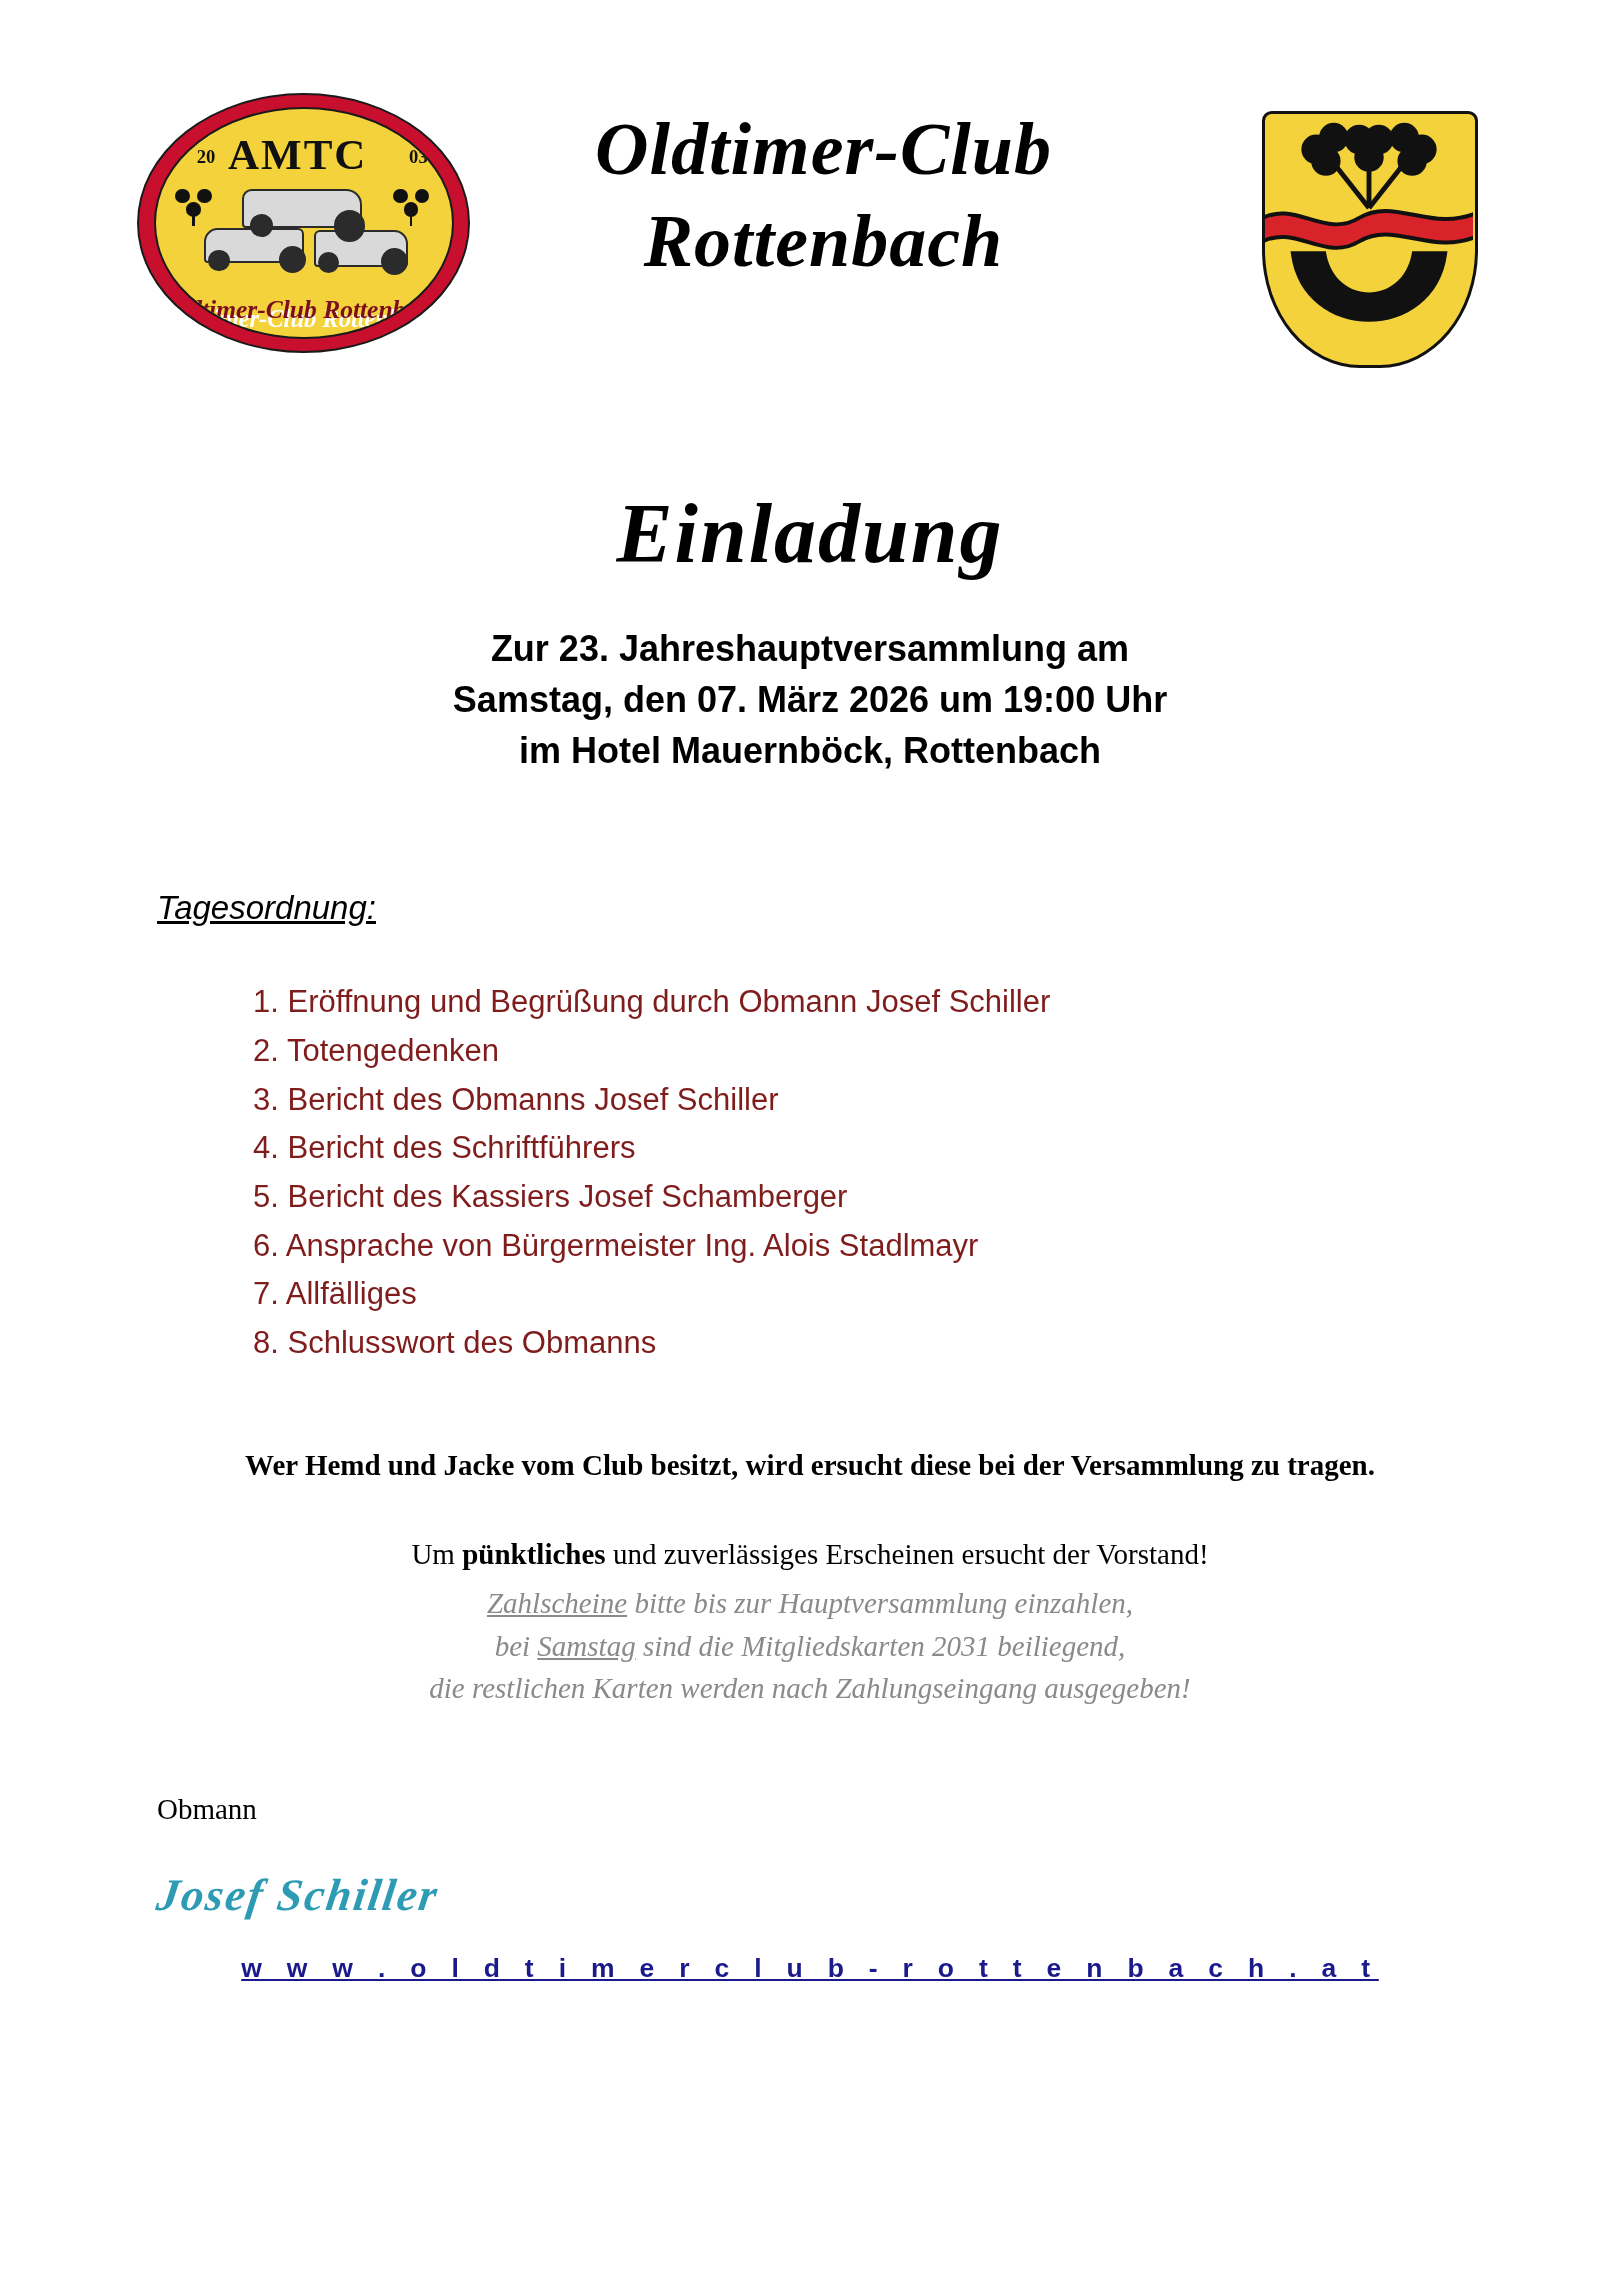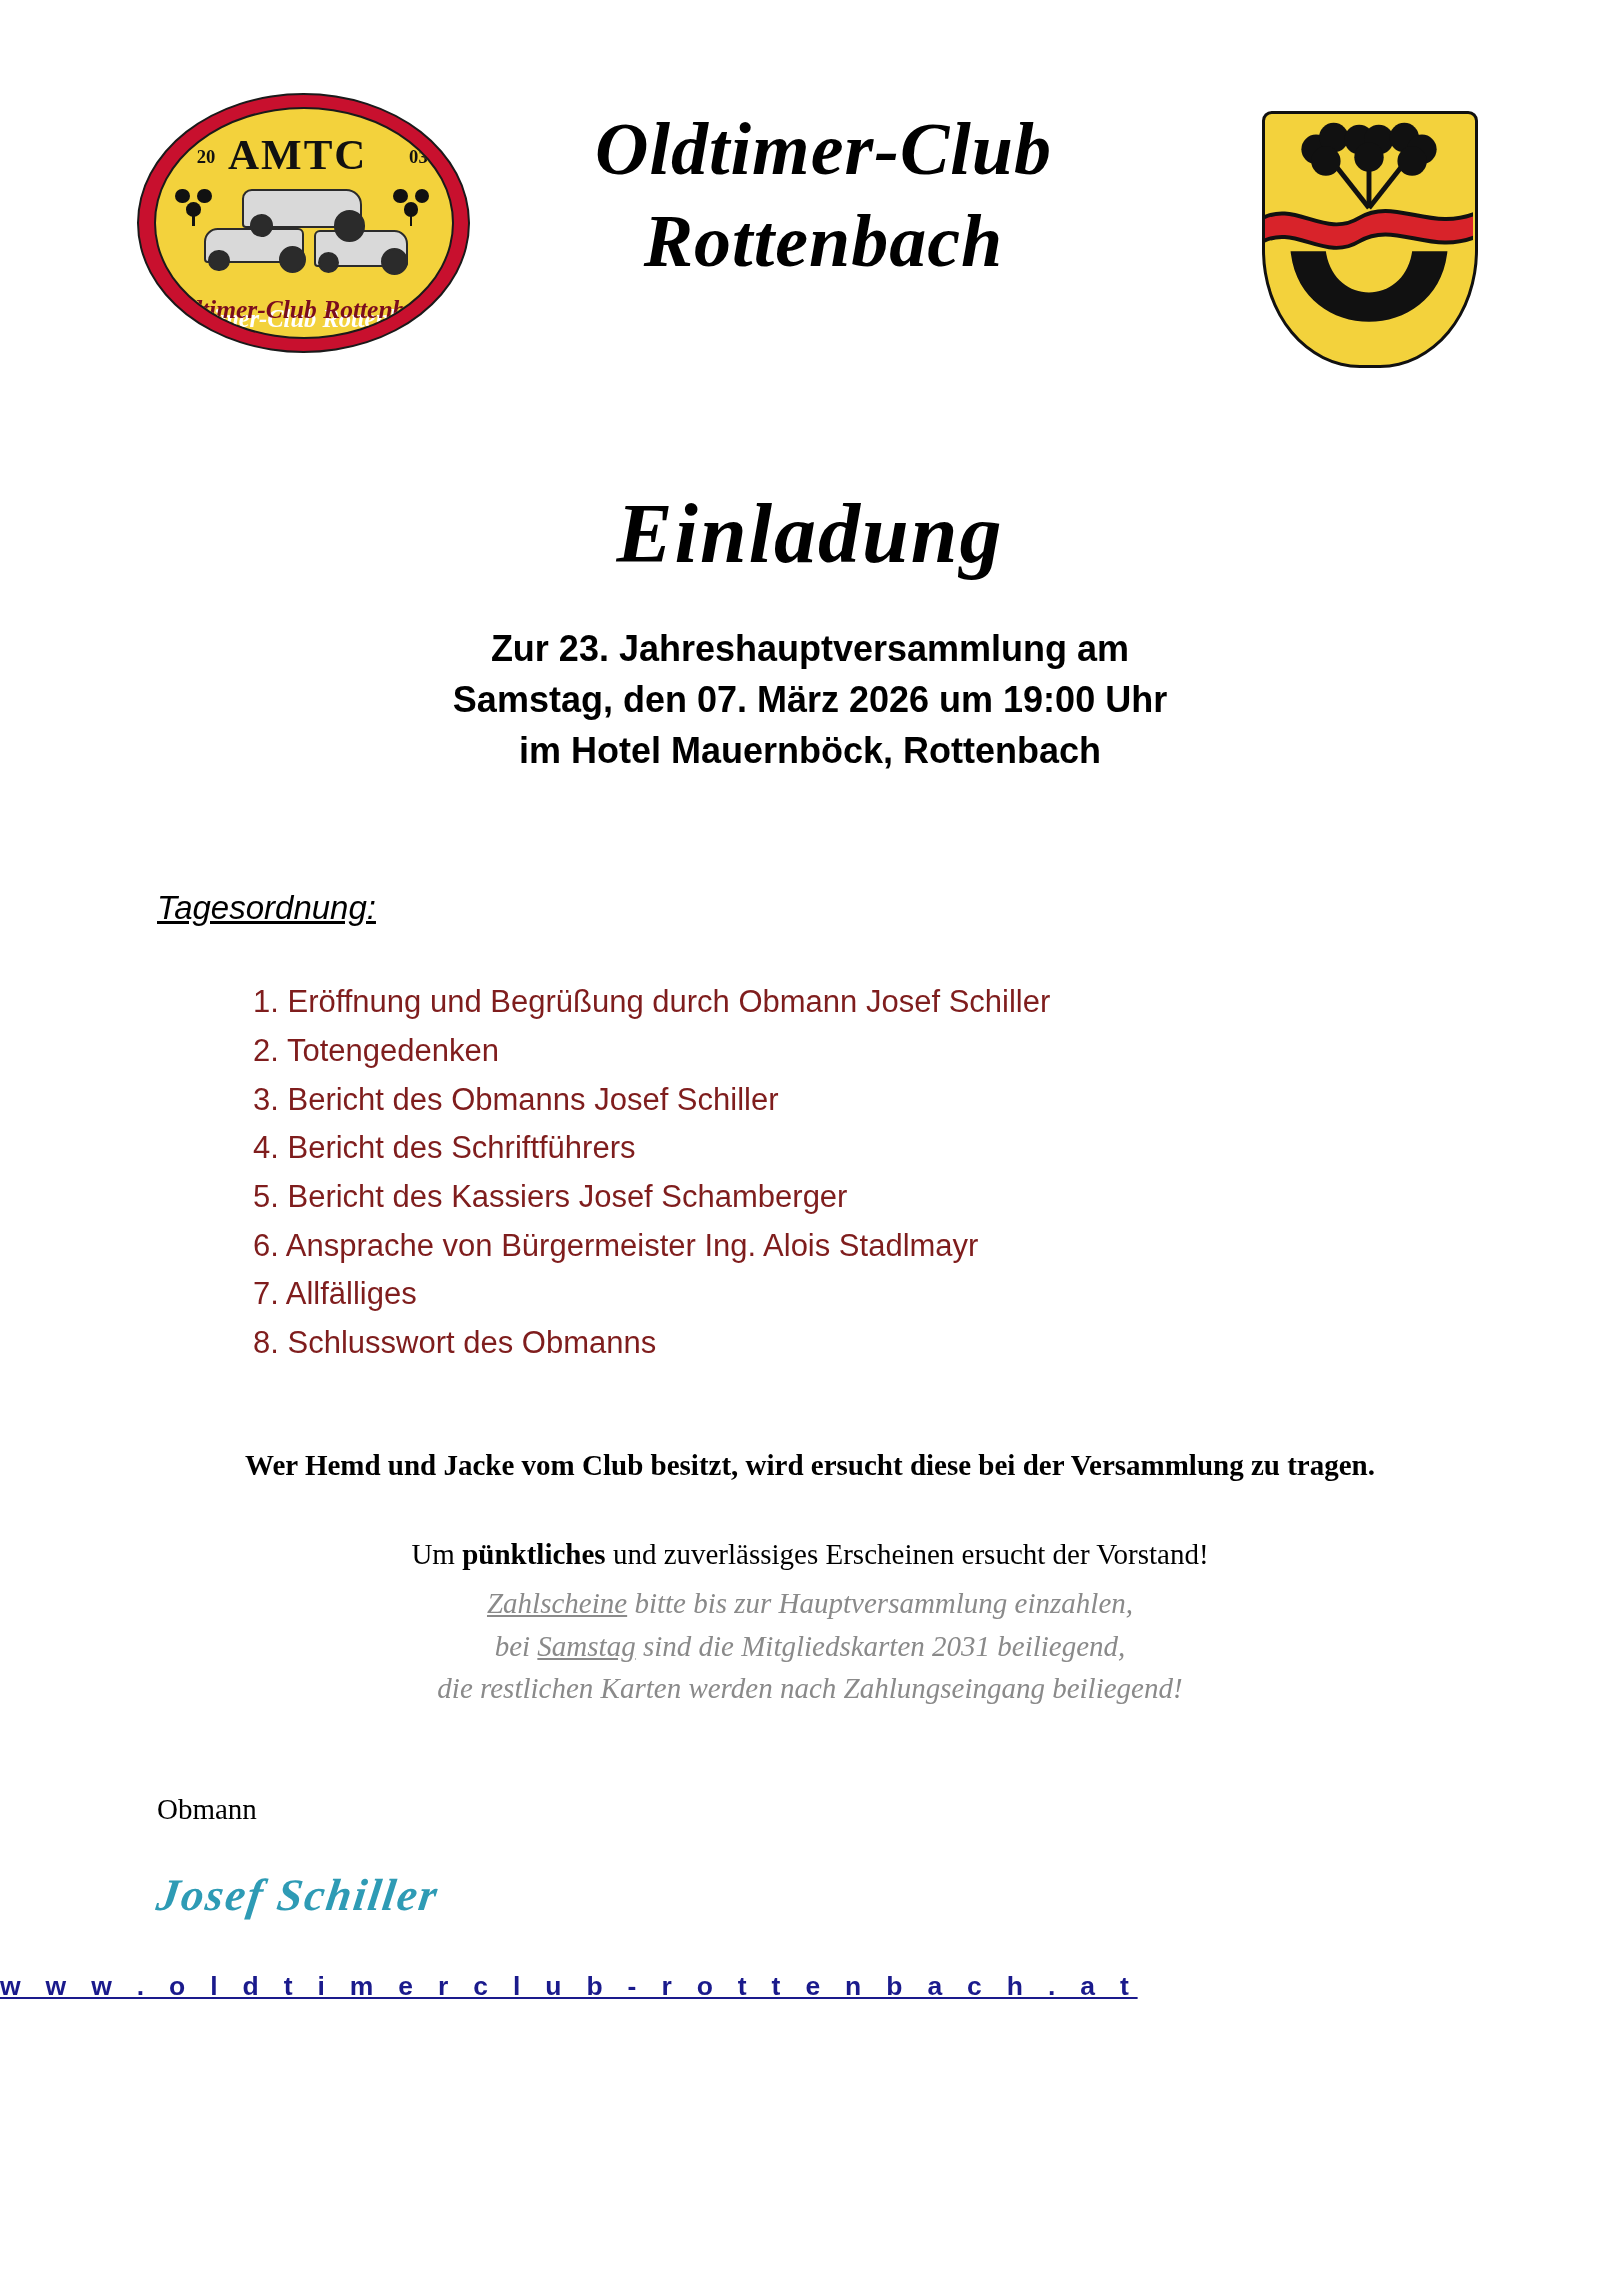--- a/index.html
+++ b/index.html
@@ -275,21 +275,22 @@
     font-weight: bold;
     font-size: 45px;
     letter-spacing: 2px;
     color: #2e9bb5;
     transform: skewX(-8deg);
     display: inline-block;
   }
 
   
   .website {
-    margin: 50px 0 0 0;
+    margin: 32px 0 0 0;
+    text-align: center;
     font-family: "Liberation Sans", sans-serif;
     font-weight: bold;
     font-size: 26.5px;
     letter-spacing: 8.8px;
     color: #1a1a8c;
     text-decoration: underline;
   }
 </style>
 </head>
 <body>
@@ -403,21 +404,21 @@
     <span>Um </span><b>pünktliches</b><span> und zuverlässiges Erscheinen ersucht der Vorstand!</span>
   </div>
 
   <div class="note-grey">
     <div>
       <u>Zahlscheine</u><span> bitte bis zur Hauptversammlung einzahlen,</span>
     </div>
     <div>
       <span>bei </span><u>Samstag</u><span> sind die Mitgliedskarten 2031 beiliegend,</span>
     </div>
-    <div>die restlichen Karten werden nach Zahlungseingang beiliegend!</div>
+    <div>die restlichen Karten werden nach Zahlungseingang ausgegeben!</div>
   </div>
 
   
   <div class="sign-label">Obmann</div>
   <div class="signature">Josef Schiller</div>
 
   
   <div class="website">w w w . o l d t i m e r c l u b - r o t t e n b a c h . a t</div>
 
 </div>

